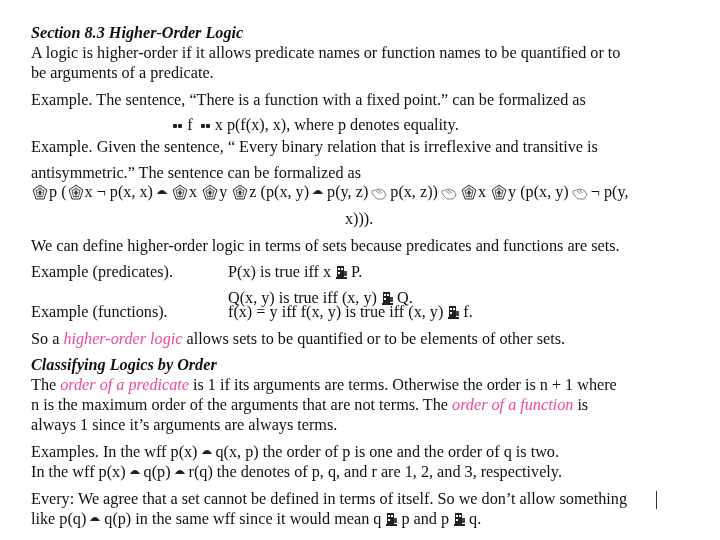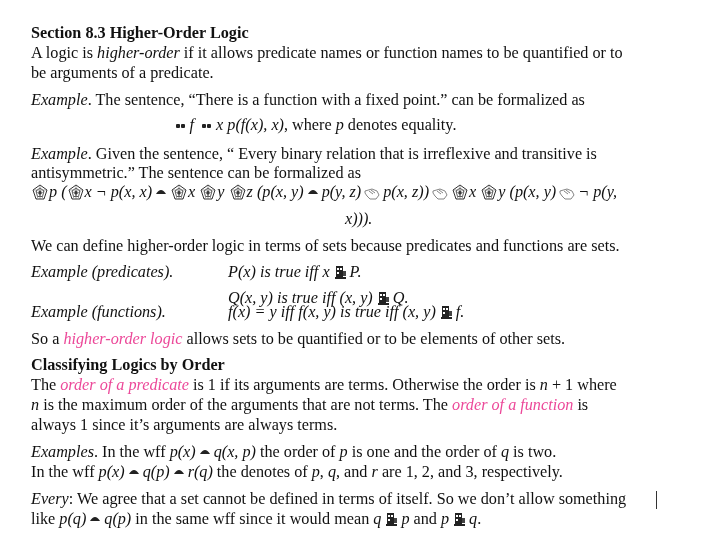--- a/index.html
+++ b/index.html
@@ -1,20 +1,20 @@
 <!DOCTYPE html>
 <html><head>
 <meta charset="utf-8">
 <style>
   html, body { margin:0; padding:0; }
   body { width:720px; height:540px; background:#ffffff; overflow:hidden; position:relative;
          font-family:"Liberation Serif", serif; color:#111; font-size:16.2px; }
   .ln { position:absolute; left:31px; white-space:nowrap; line-height:20px; }
-  .b { font-weight:bold; }
-  .i { font-style:italic; }
+  .b { font-weight:bold;font-style:italic; }
+  .i { }
   .link { color:#ec4899; font-style:italic; }
   .center { left:0; width:628px; text-align:center; }
   .sym { display:inline-block; vertical-align:middle; position:relative; }
   .exists { width:12px; height:8px; margin:0 3px; }
   .exists::before, .exists::after { content:""; position:absolute; top:2px; width:4px; height:4px; background:#222; border-radius:1px; }
   .exists::before { left:1px; } .exists::after { left:6px; }
   .forall { width:16px; height:16px; margin:0 1px; top:-1px; }
   .and { width:12px; height:8px; margin:0 3px; top:-2px; }
   .implies { width:16px; height:13px; margin:0 3px; }
   .elem { width:12px; height:14px; margin:0 4px; top:-1px; }
@@ -50,21 +50,21 @@
 
 <div class="ln b" style="top:23px">Section 8.3 Higher-Order Logic</div>
 
 <div class="ln" style="top:43px"><span>A logic is </span><span class="i">higher-order</span><span> if it allows predicate names or function names to be quantified or to</span></div>
 <div class="ln" style="top:63px">be arguments of a predicate.</div>
 
 <div class="ln" style="top:90px"><span class="i">Example</span><span>. The sentence, “There is a function with a fixed point.” can be formalized as</span></div>
 
 <div class="ln center" style="top:115px"><span class="sym exists"></span><span class="i">f</span> <span class="sym exists"></span><span class="i">x</span> <span class="i">p(f(x), x)</span><span>, where </span><span class="i">p</span><span> denotes equality.</span></div>
 
-<div class="ln" style="top:144px"><span class="i">Example</span><span>. Given the sentence, “ Every binary relation that is irreflexive and transitive is</span></div>
+<div class="ln" style="top:137px"><span class="i">Example</span><span>. Given the sentence, “ Every binary relation that is irreflexive and transitive is</span></div>
 <div class="ln" style="top:163px">antisymmetric.” The sentence can be formalized as</div>
 
 <div class="ln i" style="top:182px"><svg class="sym forall">
       <use href="#web"></use>
     </svg><span>p (</span><svg class="sym forall">
       <use href="#web"></use>
     </svg><span>x ¬ p(x, x)</span><svg class="sym and">
       <use href="#dome"></use>
     </svg><svg class="sym forall">
       <use href="#web"></use>

